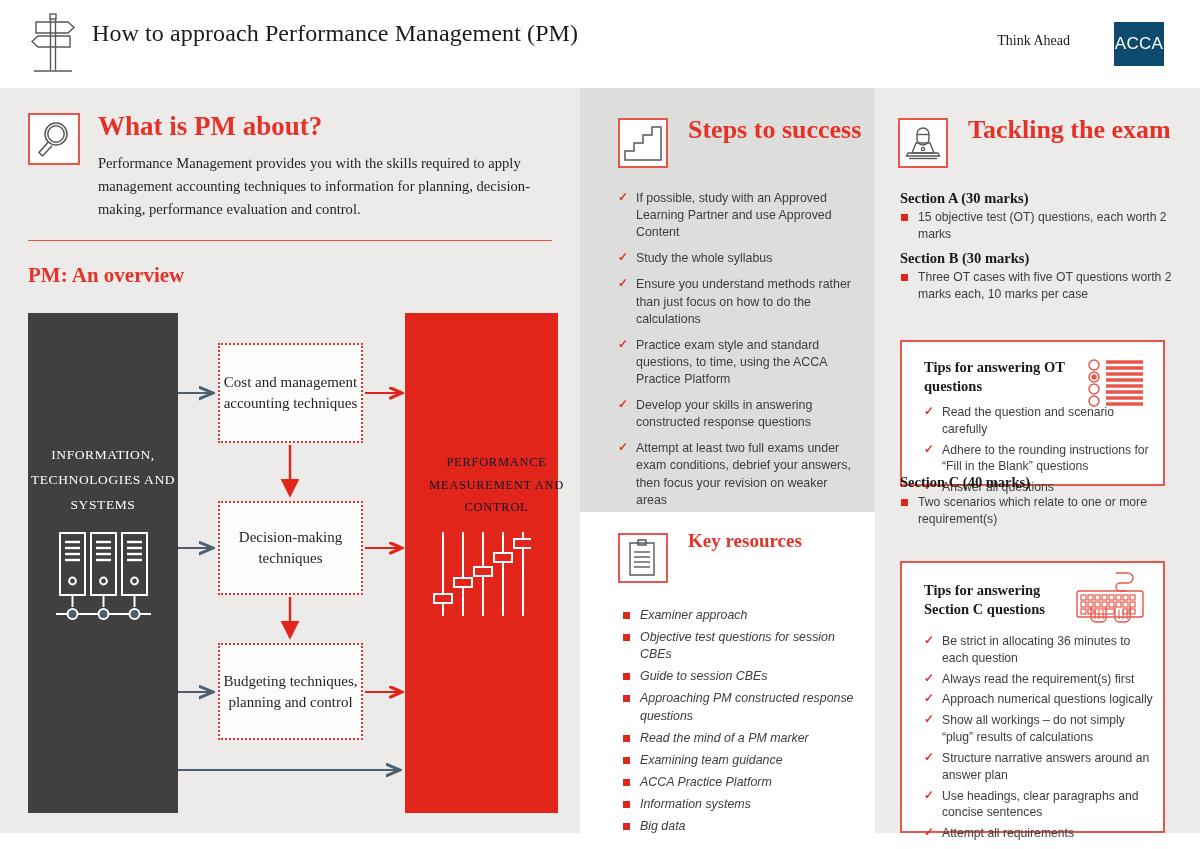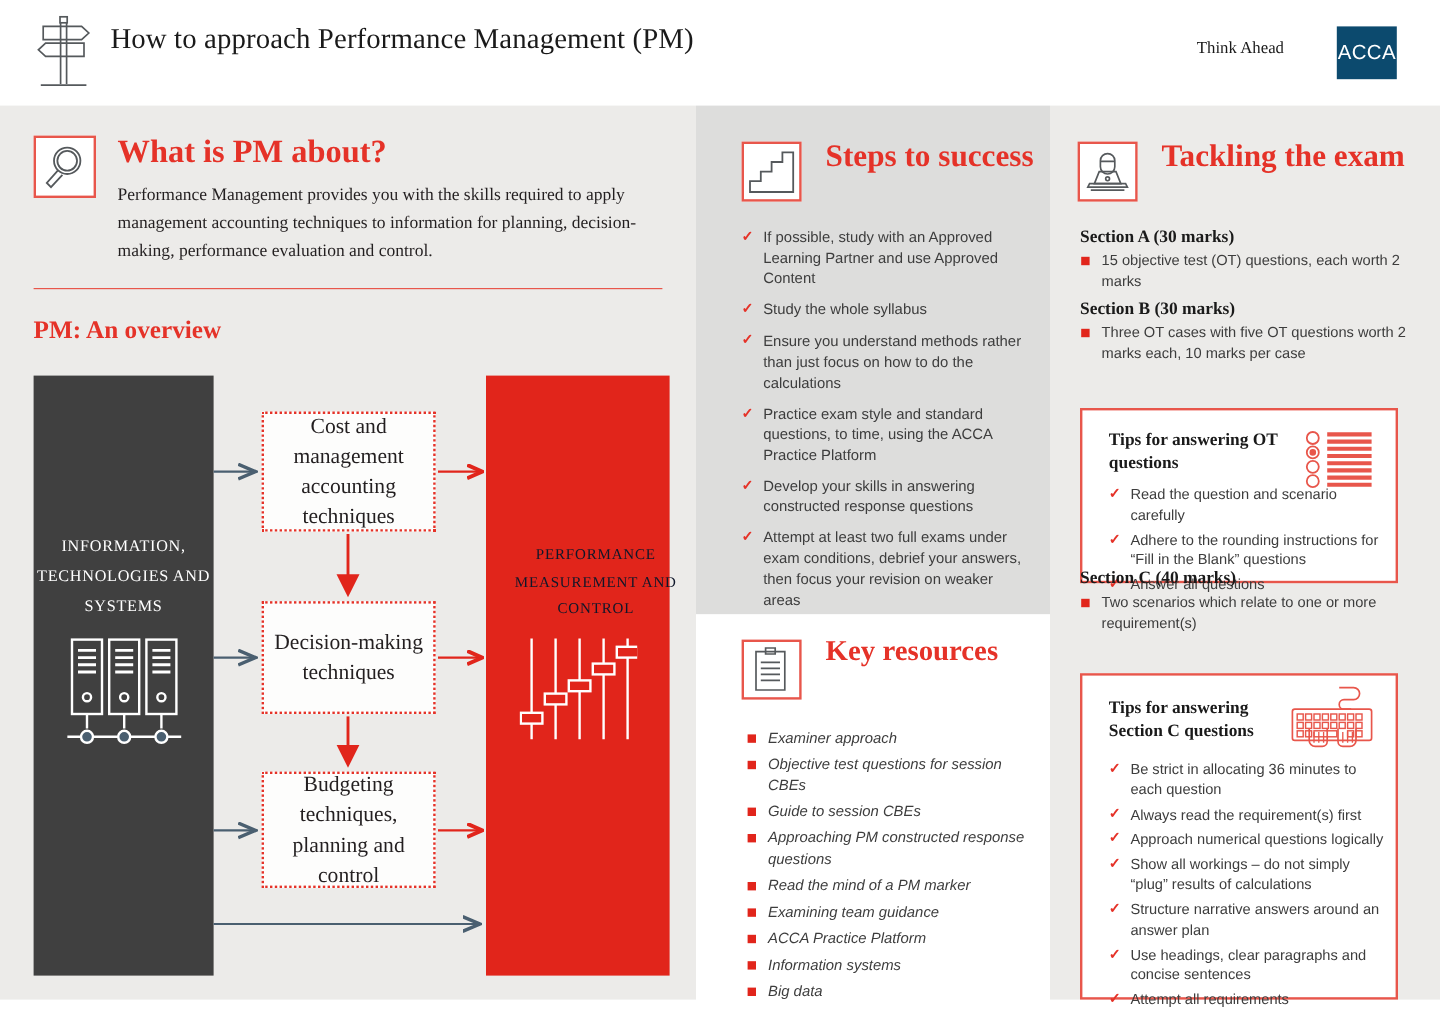--- a/index.html
+++ b/index.html
@@ -98,34 +98,34 @@
     font-family: "Liberation Serif", serif;
     color: #0f172a; font-size: 12.5px; line-height: 1.8; letter-spacing: .7px;
   }
   #slider-icon { position: absolute; left: 28px; top: 215px; }
 
   .dbox {
     position: absolute; left: 190px; width: 145px;
     border: 2px dotted #e53228; background: #fdfdfc;
     display: flex; align-items: center; justify-content: center; text-align: center;
     font-family: "Liberation Serif", serif;
-    font-size: 18px; line-height: 1.4; color: #231f20;
+    font-size: 15px; line-height: 1.4; color: #231f20;
   }
   #dbox-1 { top: 30px;  height: 100px; }
   #dbox-2 { top: 188px; height: 94px; }
   #dbox-3 { top: 330px; height: 97px; }
 
   .conn { position: absolute; }
 
   
   #steps-title { left: 688px; top: 117px; font-size: 26px; }
   #steps-icon-box { left: 618px; top: 118px; width: 50px; height: 50px; }
   #steps-list { position: absolute; left: 618px; top: 190px; width: 240px; }
 
-  #key-title { left: 688px; top: 531px; font-size: 24px; }
+  #key-title { left: 688px; top: 531px; font-size: 19px; }
   #key-icon-box { left: 618px; top: 533px; width: 50px; height: 50px; }
   #key-list { position: absolute; left: 622px; top: 607px; width: 240px; }
 
   .check-item {
     position: relative; padding-left: 18px;
     font-size: 12.4px; line-height: 1.38; color: #3d3d3d;
     margin-bottom: 9px;
   }
   .check-item::before {
     content: "\2713"; position: absolute; left: 0; top: -1px;

